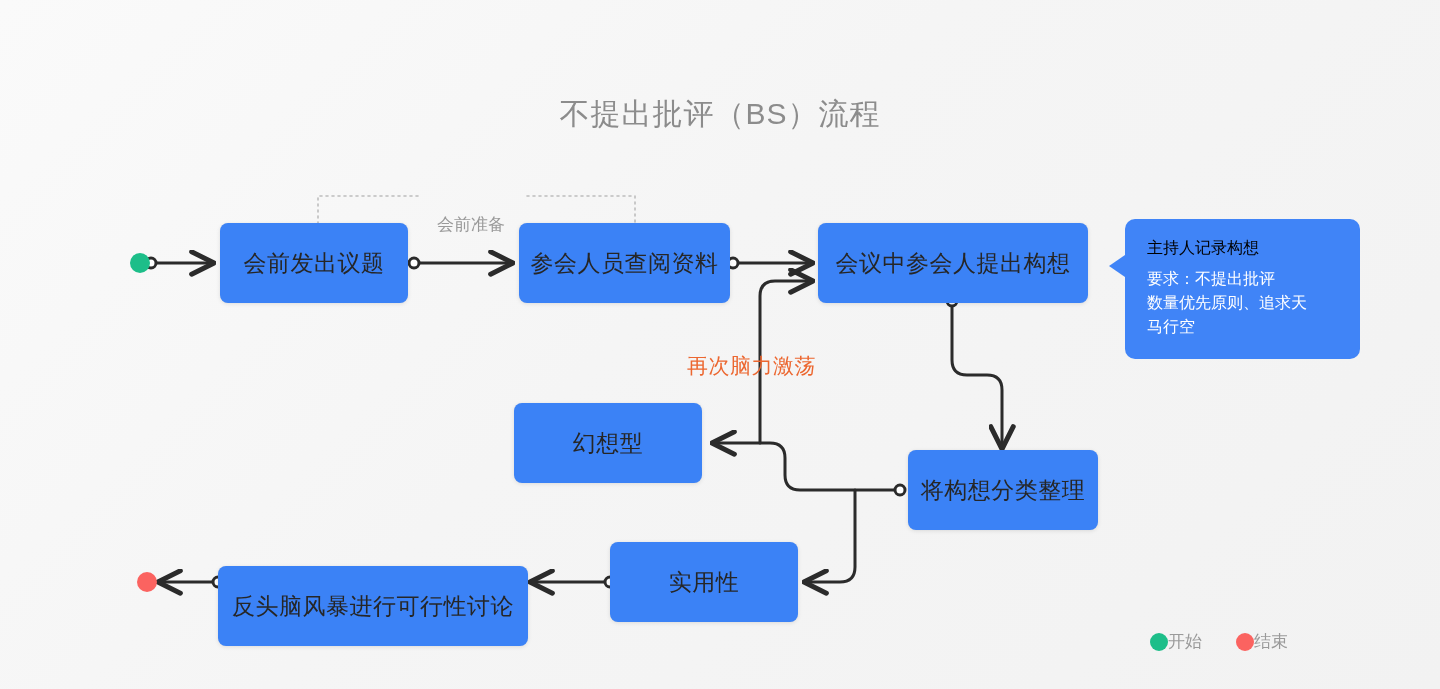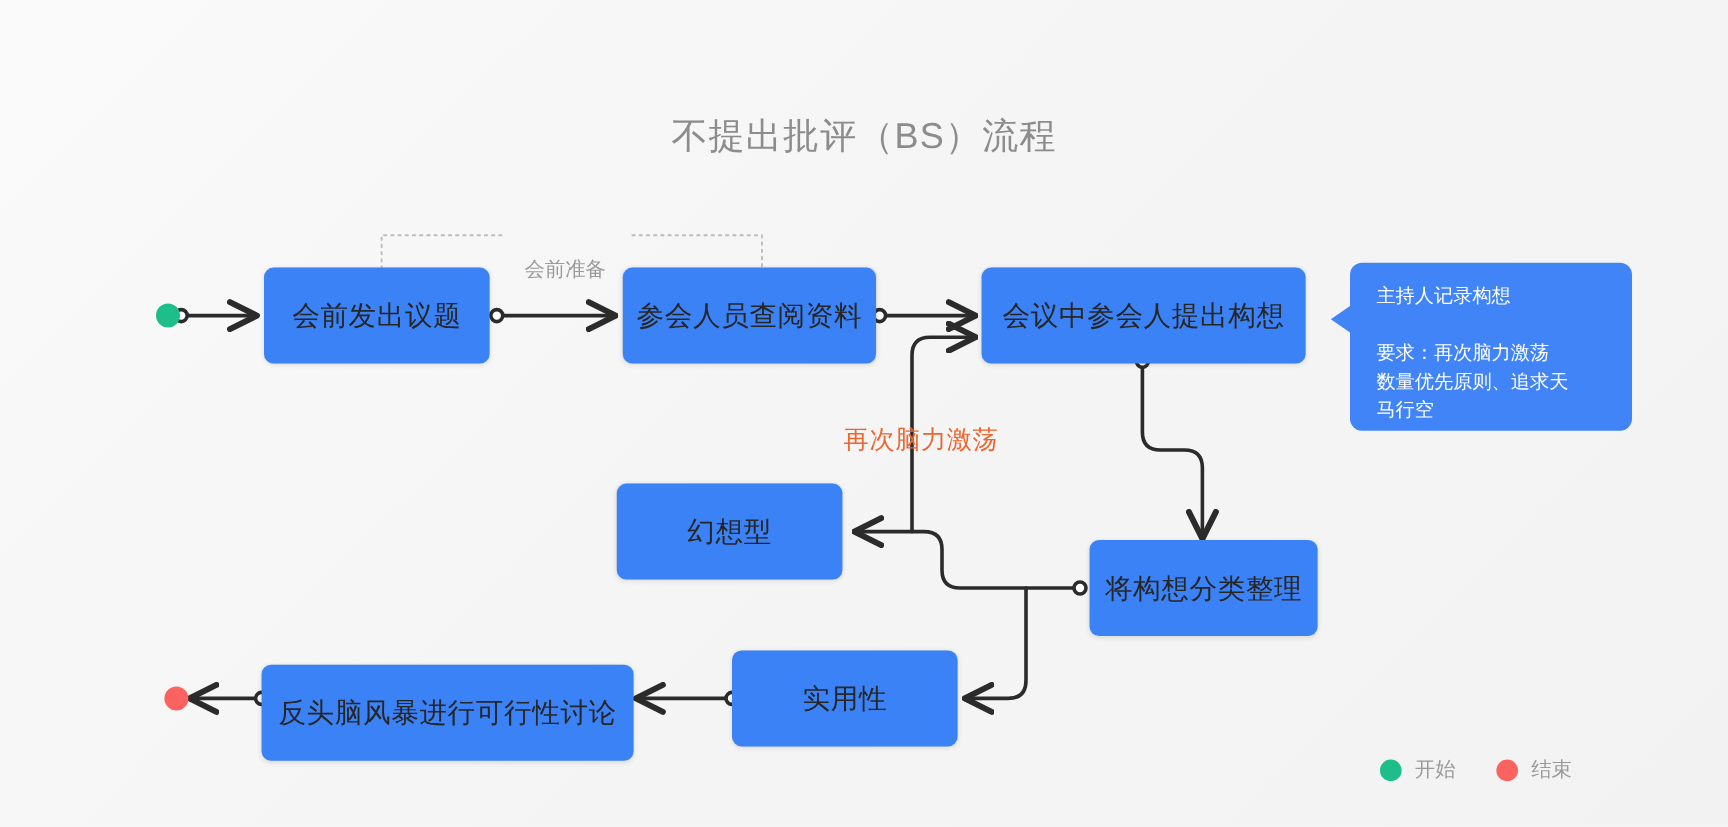--- a/index.html
+++ b/index.html
@@ -71,21 +71,20 @@
     white-space: nowrap;
   }
 
   
   .edge-label {
     position: absolute;
     font-size: 21px;
     color: #ec6730;
     white-space: nowrap;
     letter-spacing: 0.5px;
-    margin-left: 16px;
   }
 
   
   .callout {
     position: absolute;
     background: #4084f7;
     border-radius: 10px;
     color: #ffffff;
     box-sizing: border-box;
     padding: 18px 22px 20px 22px;
@@ -93,22 +92,22 @@
   .callout-tail {
     position: absolute;
     width: 0; height: 0;
     border-top: 11px solid transparent;
     border-bottom: 11px solid transparent;
     border-right: 16px solid #4084f7;
   }
   .callout-head {
     font-size: 16px;
     line-height: 22px;
-    color: #ffffff;
-    margin-bottom: 24px;
+    color: #000000;
+    margin-bottom: 8px;
     white-space: nowrap;
   }
   .callout-body {
     font-size: 16px;
     line-height: 24px;
     color: #ffffff;
   }
   .callout-body div { white-space: nowrap; }
 
   
@@ -126,21 +125,20 @@
     position: absolute;
     left: 1150px;
     top: 630px;
     display: flex;
     align-items: center;
     gap: 34px;
   }
   .legend-item {
     display: flex;
     align-items: center;
-    gap: 11px;
     text-align: right;
   }
   .legend-swatch {
     width: 18px;
     height: 18px;
     border-radius: 50%;
     display: block;
   }
   .legend-text {
     font-size: 17px;
@@ -217,31 +215,31 @@
   </div>
 
   <div class="node" style="left:514px; top:403px; width:188px; height:80px;">
     <span>幻想型</span>
   </div>
 
   <div class="node" style="left:610px; top:542px; width:188px; height:80px;justify-content:center;">
     <span>实用性</span>
   </div>
 
-  <div class="node" style="left:218px; top:554px; width:310px; height:80px;">
+  <div class="node" style="left:218px; top:566px; width:310px; height:80px;">
     <span>反头脑风暴进行可行性讨论</span>
   </div>
 
   <div class="edge-label" style="left:687px; top:352px;">再次脑力激荡</div>
 
   <div class="callout" style="left:1125px; top:219px; width:235px; height:140px;">
     <div class="callout-tail" style="left:-16px; top:36px;"></div>
     <div class="callout-head">主持人记录构想</div>
     <div class="callout-body">
-      <div>要求：再次脑力激荡</div>
+      <div>要求：不提出批评</div>
       <div>数量优先原则、追求天</div>
       <div>马行空</div>
     </div>
   </div>
 
   <div class="legend">
     <div class="legend-item">
       <span class="legend-swatch" style="background: rgb(29, 190, 137);"></span>
       <span class="legend-text">开始</span>
     </div>

